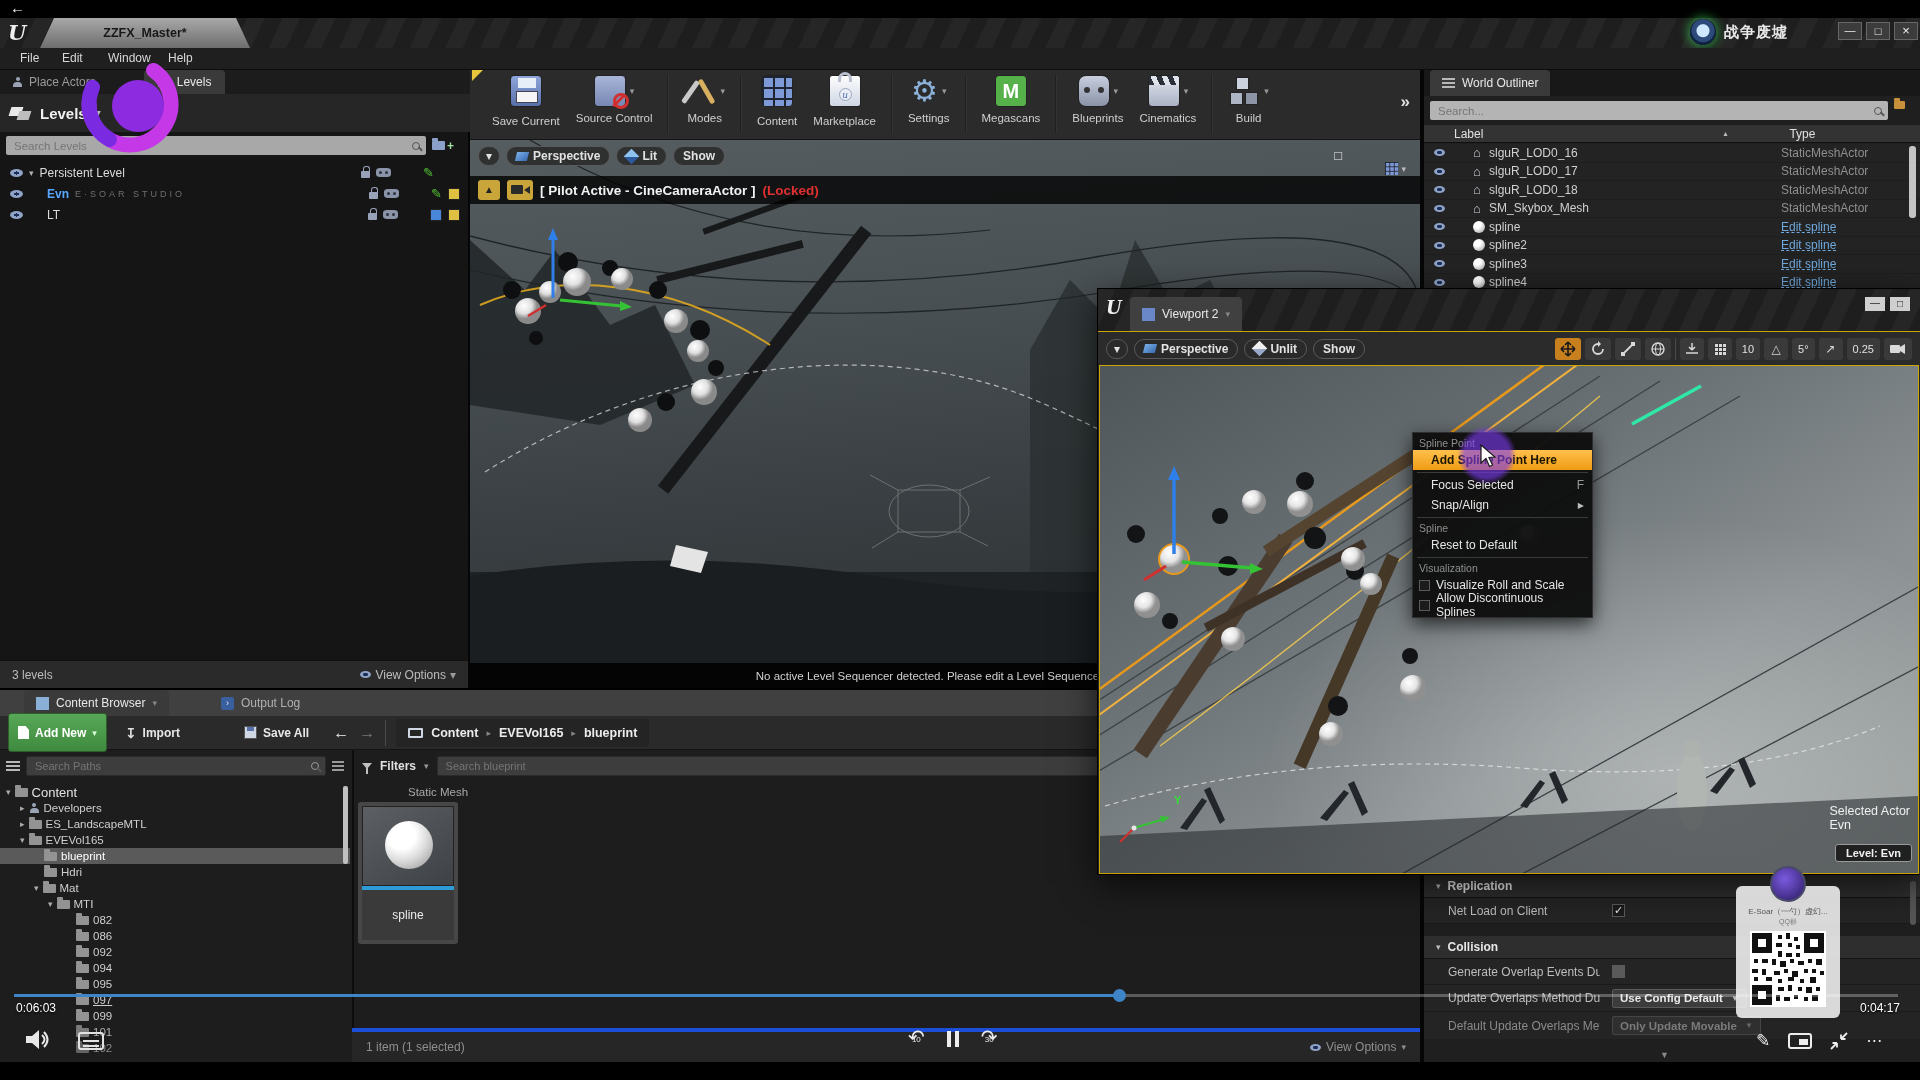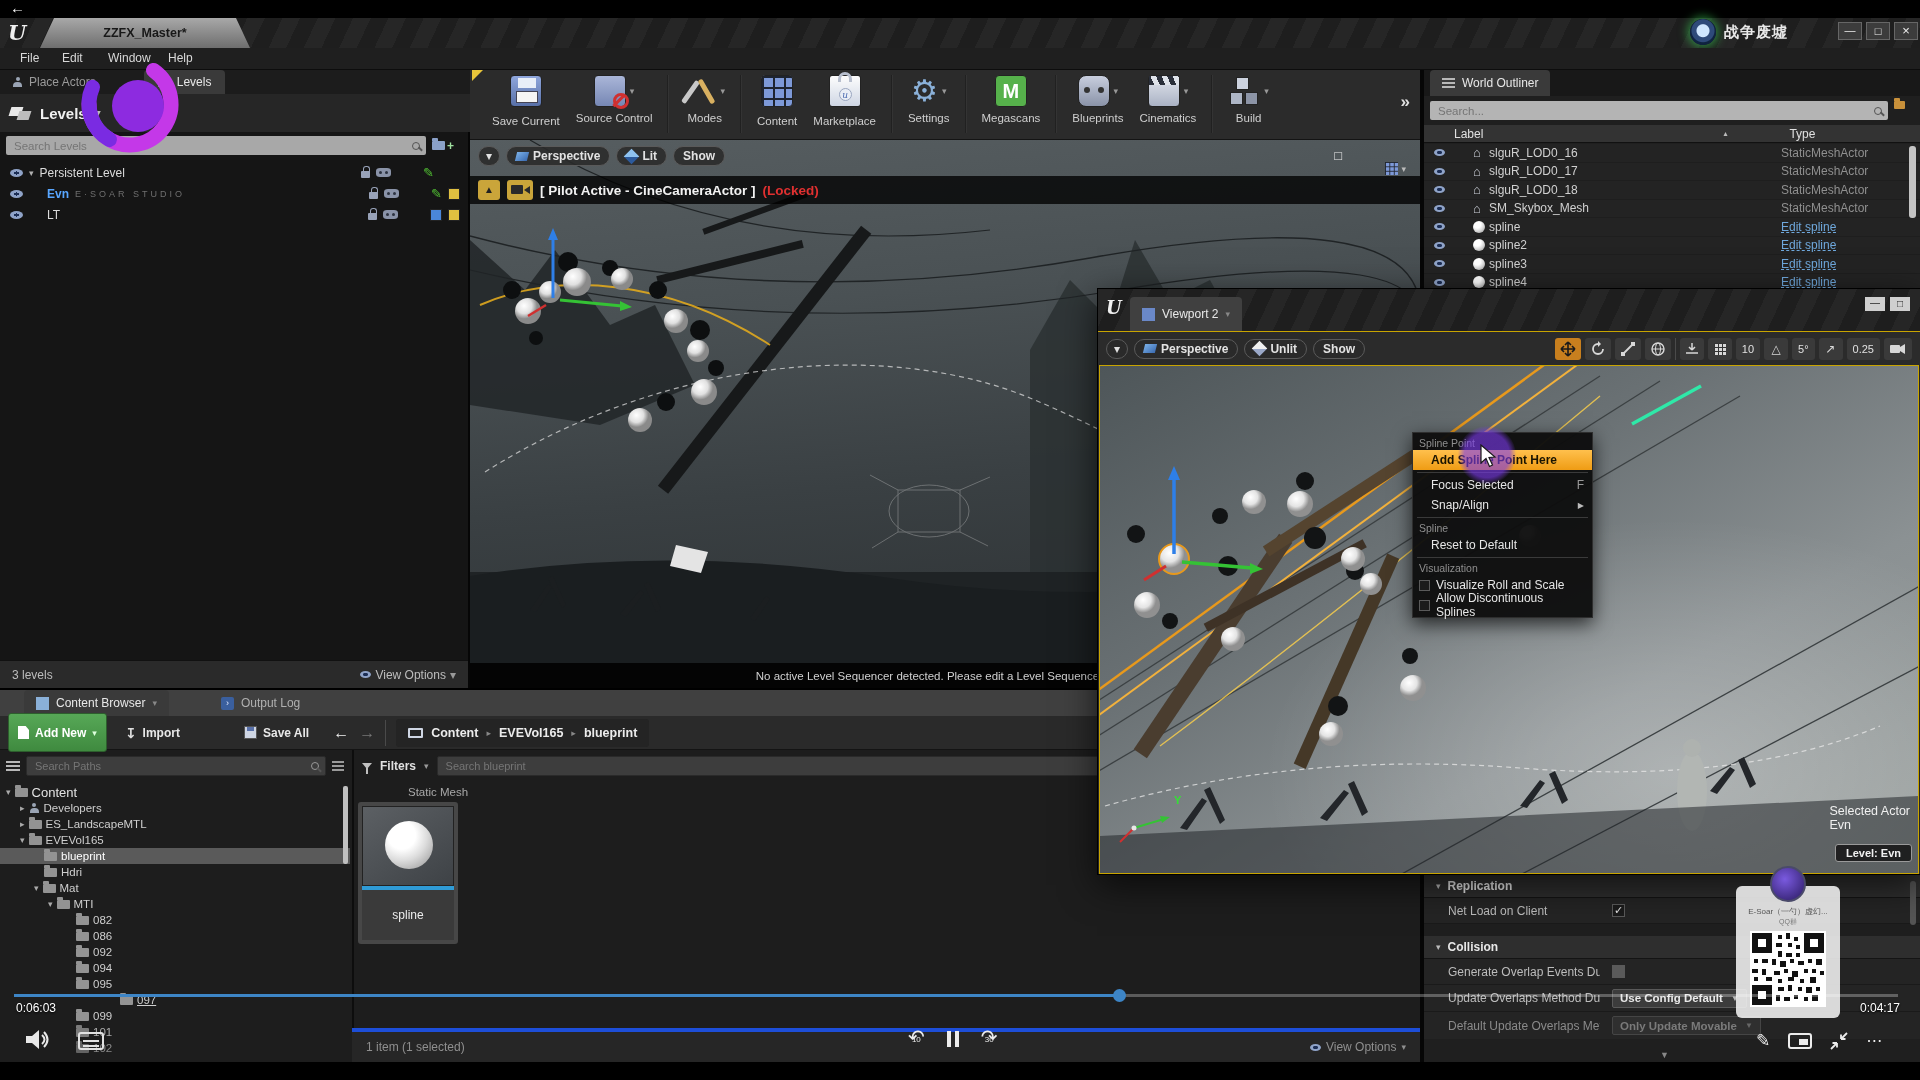--- a/index.html
+++ b/index.html
@@ -553,21 +553,21 @@
           <span>092</span>
         </div>
       <div class="treerow" style="padding-left:76px;">
           <span class="fold"></span>
           <span>094</span>
         </div>
       <div class="treerow" style="padding-left:76px;">
           <span class="fold"></span>
           <span>095</span>
         </div>
-      <div class="treerow" style="padding-left:120px;text-decoration:underline;">
+      <div class="treerow" style="padding-left:76px;text-decoration:underline;">
           <span class="fold"></span>
           <span>097</span>
         </div>
       <div class="treerow" style="padding-left:76px;">
           <span class="fold"></span>
           <span>099</span>
         </div>
       <div class="treerow" style="padding-left:76px;opacity:.8;">
           <span class="fold"></span>
           <span>101</span>

